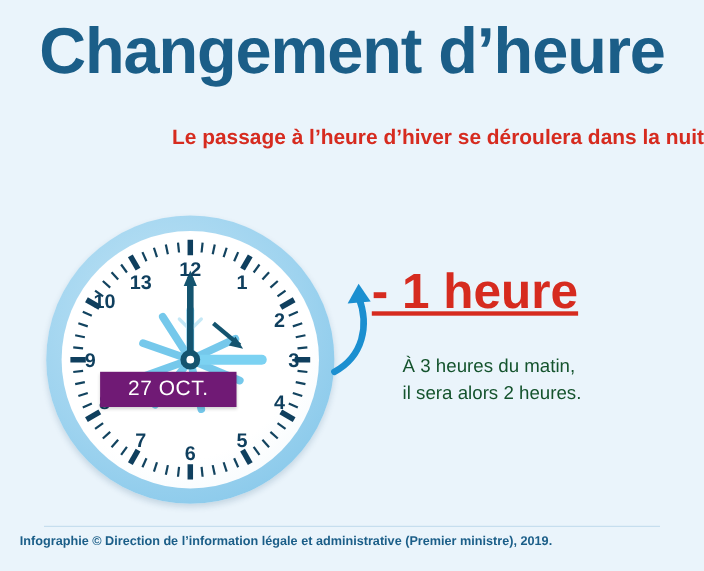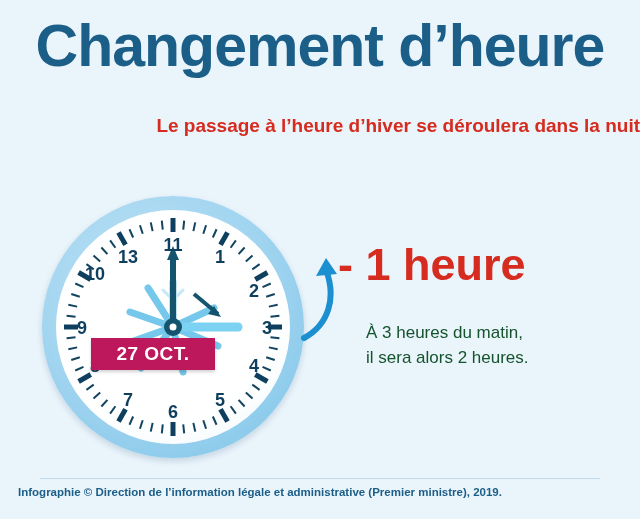--- a/index.html
+++ b/index.html
@@ -84,24 +84,24 @@
     width: 28px;
     text-align: center;
     line-height: 20px;
   }
   .date-badge {
     position: absolute;
     left: 49px;
     top: 142px;
     width: 124px;
     height: 32px;
-    background: #be185d;
+    background: #701a75;
     color: #ffffff;
     font-size: 19px;
-    font-weight: bold;
+    font-weight: normal;
     letter-spacing: 0.5px;
     display: flex;
     align-items: center;
     justify-content: center;
     box-shadow: 0 2px 3px rgba(0,0,0,0.18);
   }
 
   
   .arrow {
     position: absolute;
@@ -112,20 +112,21 @@
   }
   .big-text {
     position: absolute;
     left: 338px;
     top: 240px;
     color: #d62b1f;
     font-size: 45px;
     font-weight: bold;
     line-height: 50px;
     white-space: nowrap;
+    text-decoration: underline;
   }
   .note {
     position: absolute;
     left: 366px;
     top: 320px;
     width: 260px;
     color: #14532d;
     font-size: 17px;
     line-height: 25px;
   }
@@ -262,21 +263,21 @@
       <line x1="131" y1="131" x2="196" y2="131" stroke="#7cd2f2" stroke-width="9" stroke-linecap="round"></line>
 
       <path d="M176,118 L152,98" stroke="#14546f" stroke-width="4" fill="none"></path>
       <polygon points="179,121 166,118 172,110" fill="#14546f"></polygon>
 
       <circle cx="131" cy="131" r="9" fill="#14546f"></circle>
       <circle cx="131" cy="131" r="3.5" fill="#ffffff"></circle>
     </svg>
 
     <div class="numbers">
-      <span style="left:117px; top:39px;">11</span>
+      <span style="left:117px; top:39px;">12</span>
       <span style="left:164px; top:51px;">1</span>
       <span style="left:198px; top:85px;">2</span>
       <span style="left:211px; top:122px;">3</span>
       <span style="left:198px; top:160px;">4</span>
       <span style="left:164px; top:194px;">5</span>
       <span style="left:117px; top:206px;">6</span>
       <span style="left:72px;  top:194px;">7</span>
       <span style="left:39px;  top:160px;">8</span>
       <span style="left:26px;  top:122px;">9</span>
       <span style="left:39px;  top:68px;text-align:center;">10</span>

